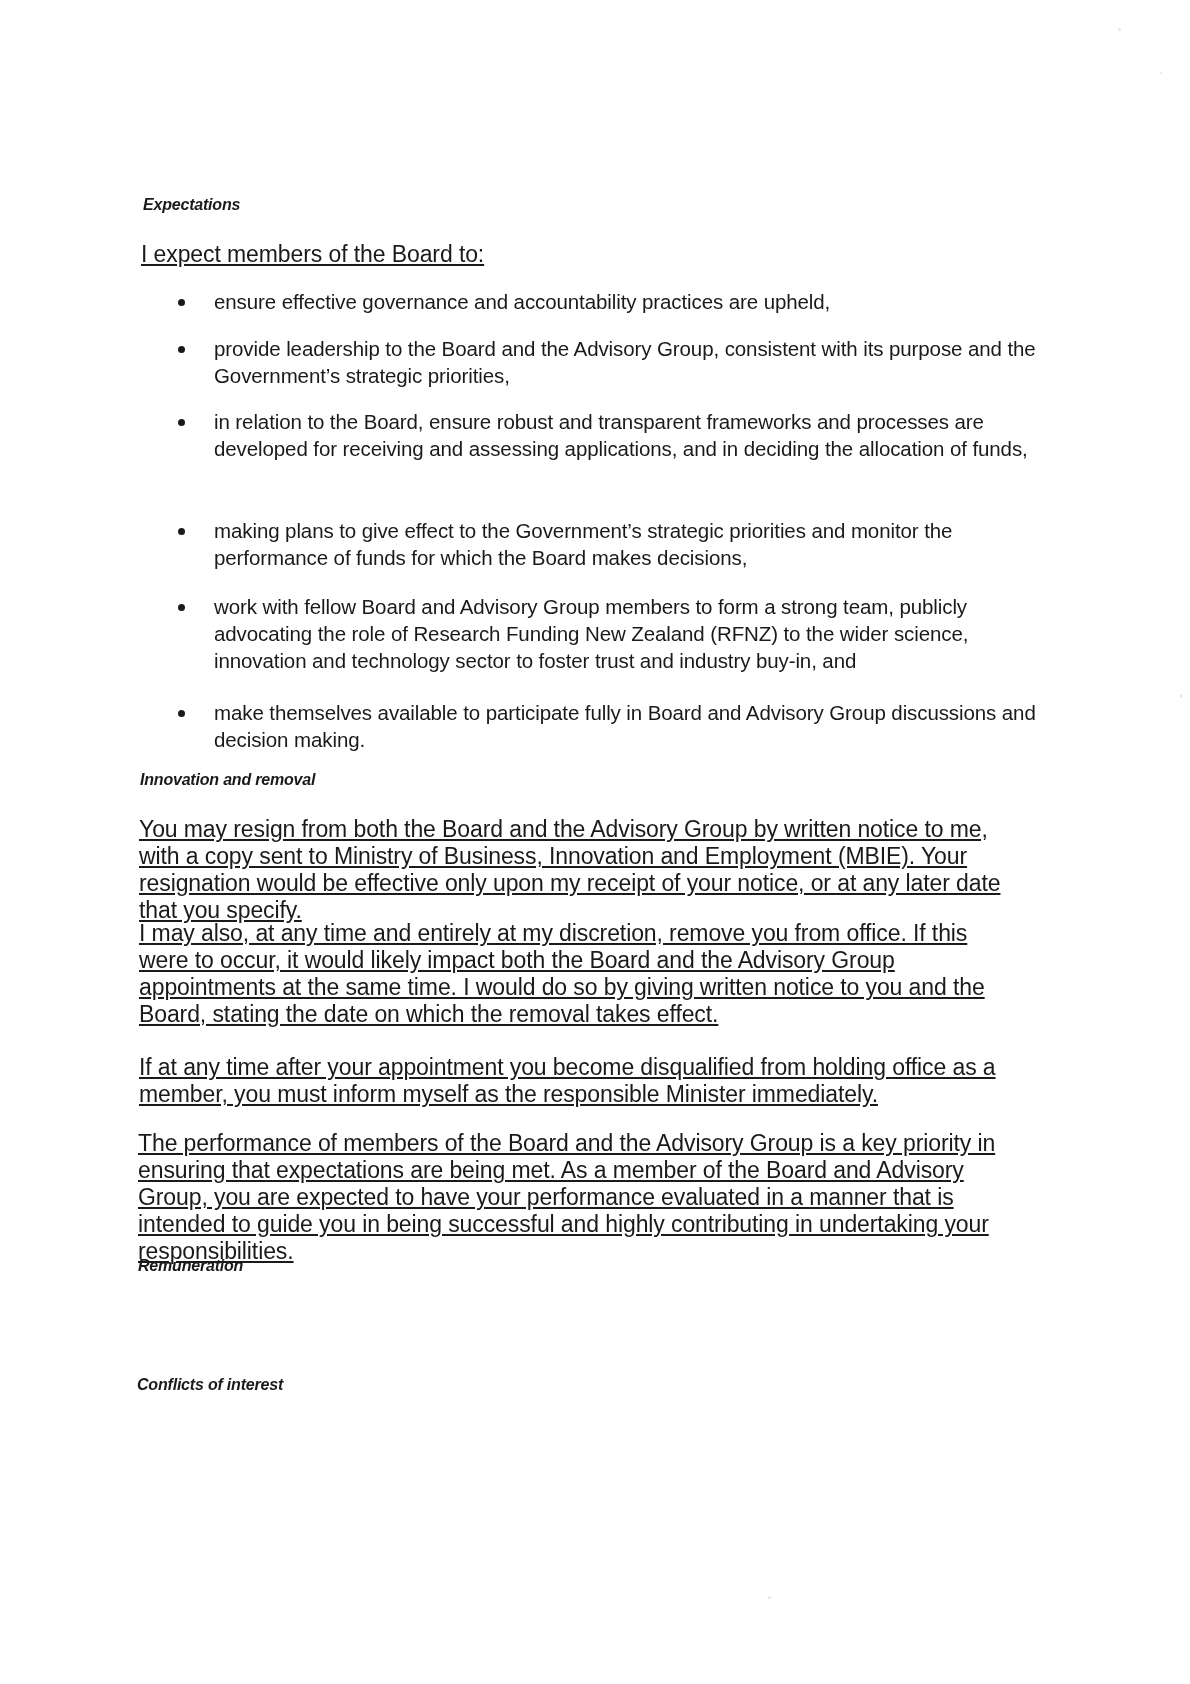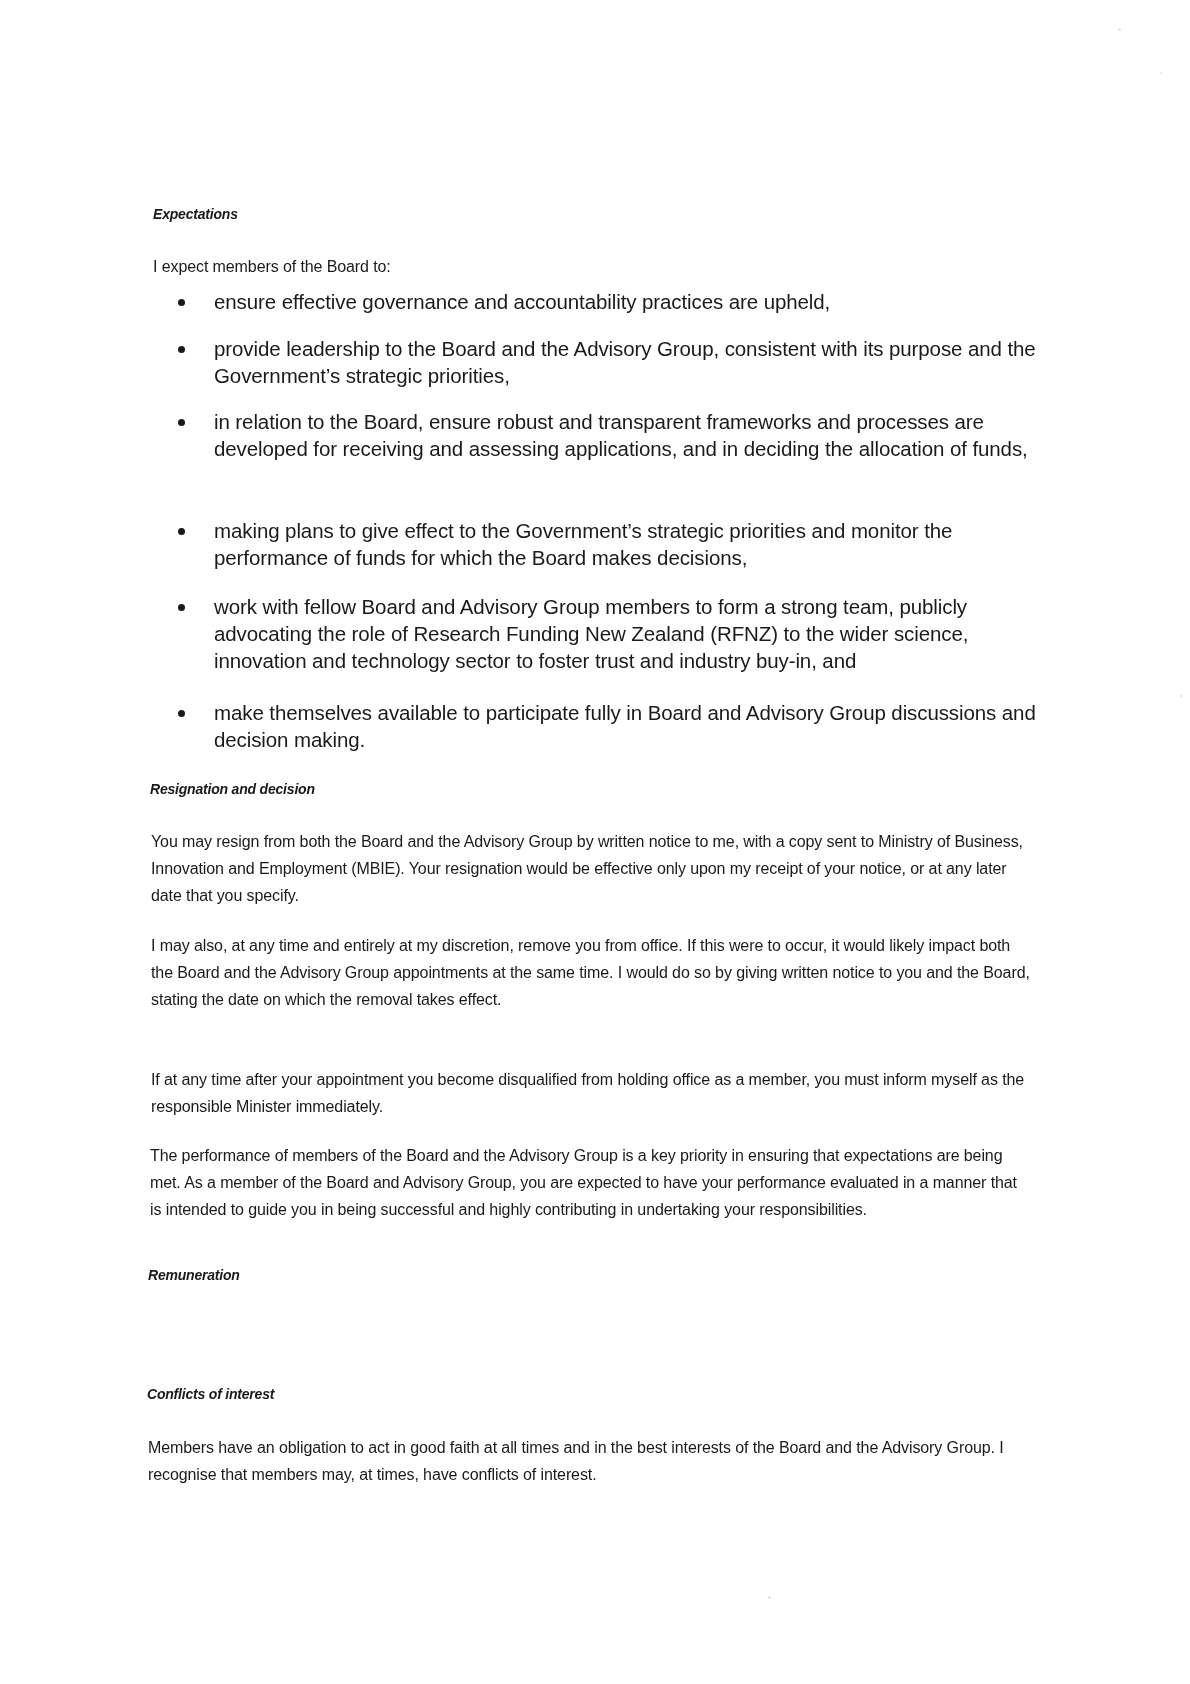--- a/index.html
+++ b/index.html
@@ -3,25 +3,25 @@
 <meta charset="utf-8">
 <style>
   html, body { margin: 0; padding: 0; background: #ffffff; }
   body {
     width: 1190px; height: 1684px; position: relative; overflow: hidden;
     font-family: "Liberation Sans", sans-serif; color: #1a1a1a;
   }
   .page { position: absolute; left: 0; top: 0; width: 1190px; height: 1684px; }
   .heading {
     position: absolute; font-weight: bold; font-style: italic;
-    font-size: 14px; letter-spacing: -0.2px; margin: 10px;
+    font-size: 16px; letter-spacing: -0.2px; margin: 0;
   }
   .para {
-    position: absolute; font-size: 16px; line-height: 27px; margin: 12px;
-    width: 880px; letter-spacing: -0.1px;
+    position: absolute; font-size: 23px; line-height: 27px; margin: 0;
+    width: 880px; letter-spacing: -0.1px; text-decoration: underline;
   }
   .bullet-list { position: absolute; left: 178px; top: 0; margin: 0; padding: 0; list-style: none; width: 880px; }
   .bullet {
     position: absolute; left: 0; width: 880px; font-size: 20.5px; line-height: 27px;
     letter-spacing: -0.1px;
   }
   .bullet .dot {
     position: absolute; left: 0; top: 11px; width: 7px; height: 7px; border-radius: 50%;
     background: #1a1a1a;
   }
@@ -56,28 +56,27 @@
     <li class="bullet" style="top:593px;">
       <span class="dot"></span>
       <span class="btext">work with fellow Board and Advisory Group members to form a strong team, publicly advocating the role of Research Funding New Zealand (RFNZ) to the wider science, innovation and technology sector to foster trust and industry buy-in, and</span>
     </li>
     <li class="bullet" style="top:699px;">
       <span class="dot"></span>
       <span class="btext">make themselves available to participate fully in Board and Advisory Group discussions and decision making.</span>
     </li>
   </ul>
 
-  <h2 class="heading" style="left:140px; top:771px;">Resignation and decision</h2>
+  <h2 class="heading" style="left:140px; top:771px;">Innovation and removal</h2>
   <p class="para" style="left:139px; top:816px;">You may resign from both the Board and the Advisory Group by written notice to me, with a copy sent to Ministry of Business, Innovation and Employment (MBIE). Your resignation would be effective only upon my receipt of your notice, or at any later date that you specify.</p>
   <p class="para" style="left:139px; top:920px;">I may also, at any time and entirely at my discretion, remove you from office.  If this were to occur, it would likely impact both the Board and the Advisory Group appointments at the same time. I would do so by giving written notice to you and the Board, stating the date on which the removal takes effect.</p>
   <p class="para" style="left:139px; top:1054px;">If at any time after your appointment you become disqualified from holding office as a member, you must inform myself as the responsible Minister immediately.</p>
   <p class="para" style="left:138px; top:1130px;">The performance of members of the Board and the Advisory Group is a key priority in ensuring that expectations are being met. As a member of the Board and Advisory Group, you are expected to have your performance evaluated in a manner that is intended to guide you in being successful and highly contributing in undertaking your responsibilities.</p>
 
   <h2 class="heading" style="left:138px; top:1257px;text-align:center;">Remuneration</h2>
 
   <h2 class="heading" style="left:137px; top:1376px;">Conflicts of interest</h2>
-  <p class="para" style="left:136px; top:1422px;">Members have an obligation to act in good faith at all times and in the best interests of the Board and the Advisory Group. I recognise that members may, at times, have conflicts of interest.</p>
 
   <span class="speck" style="left:1118px; top:28px; width:3px; height:3px;"></span>
   <span class="speck" style="left:1160px; top:72px; width:2px; height:2px;"></span>
   <span class="speck" style="left:1180px; top:694px; width:2px; height:4px;"></span>
   <span class="speck" style="left:768px; top:1596px; width:3px; height:3px;"></span>
 </div>
 
 </body></html>

